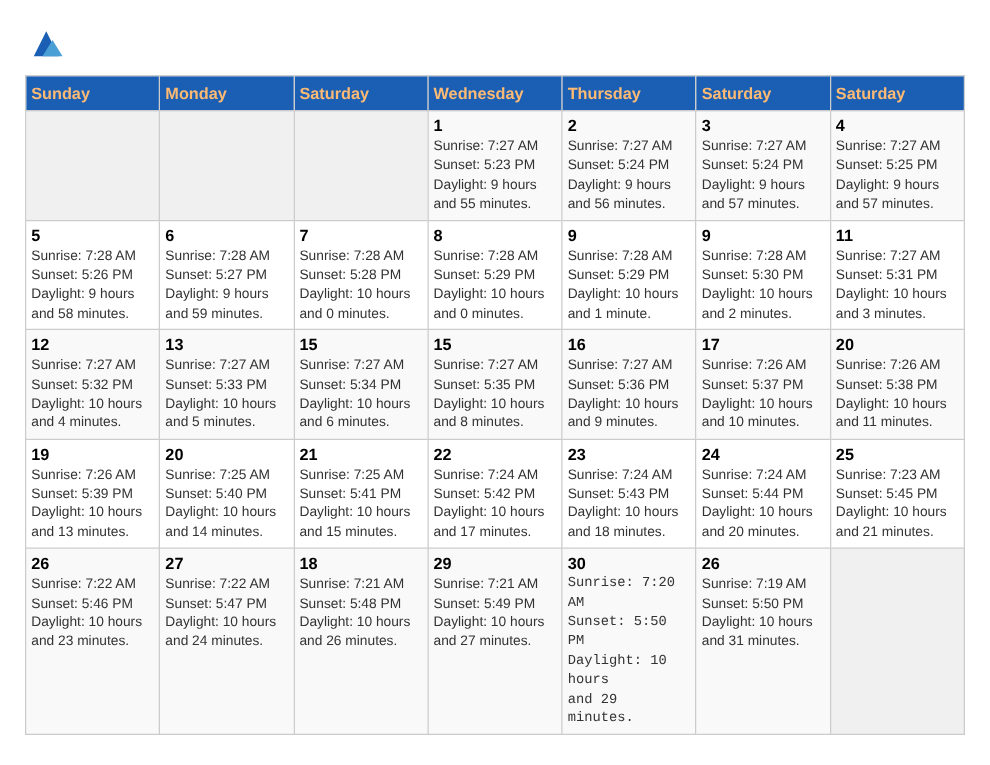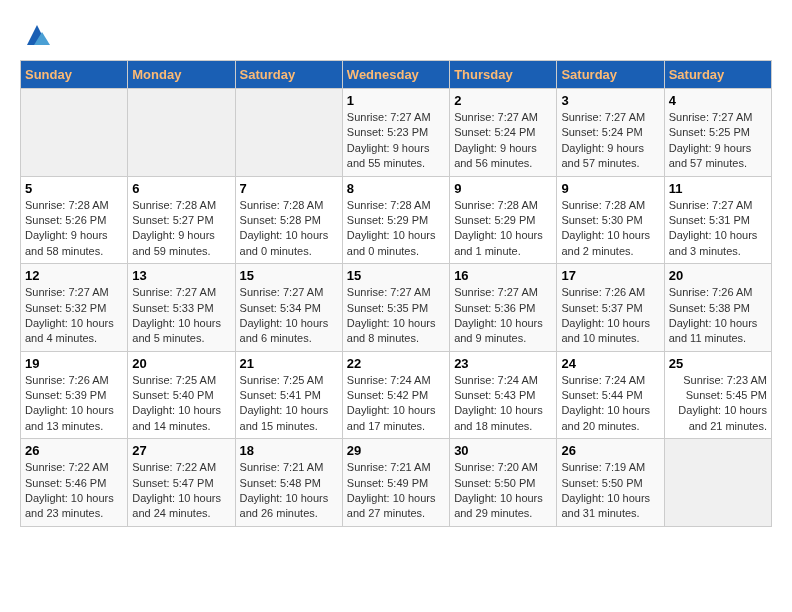--- a/index.html
+++ b/index.html
@@ -296,21 +296,21 @@
         </td>
         <td>
           <span class="day-number">24</span>
           <div class="day-detail" style="white-space: pre-line;">Sunrise: 7:24 AM
 Sunset: 5:44 PM
 Daylight: 10 hours
 and 20 minutes.</div>
         </td>
         <td>
           <span class="day-number">25</span>
-          <div class="day-detail" style="white-space: pre-line; text-align: right;">Sunrise: 7:23 AM
+          <div class="day-detail" style="white-space: pre-line;">Sunrise: 7:23 AM
 Sunset: 5:45 PM
 Daylight: 10 hours
 and 21 minutes.</div>
         </td>
       </tr>
       <tr>
         <td>
           <span class="day-number">26</span>
           <div class="day-detail" style="white-space: pre-line;">Sunrise: 7:22 AM
 Sunset: 5:46 PM
@@ -333,21 +333,21 @@
         </td>
         <td>
           <span class="day-number">29</span>
           <div class="day-detail" style="white-space: pre-line;">Sunrise: 7:21 AM
 Sunset: 5:49 PM
 Daylight: 10 hours
 and 27 minutes.</div>
         </td>
         <td>
           <span class="day-number">30</span>
-          <div class="day-detail" style="white-space: pre-line;">Sunrise: 7:20 AM
+          <div class="day-detail" style="white-space: pre-line; font-family: Liberation Mono, monospace;">Sunrise: 7:20 AM
 Sunset: 5:50 PM
 Daylight: 10 hours
 and 29 minutes.</div>
         </td>
         <td>
           <span class="day-number">26</span>
           <div class="day-detail" style="white-space: pre-line;">Sunrise: 7:19 AM
 Sunset: 5:50 PM
 Daylight: 10 hours
 and 31 minutes.</div>

